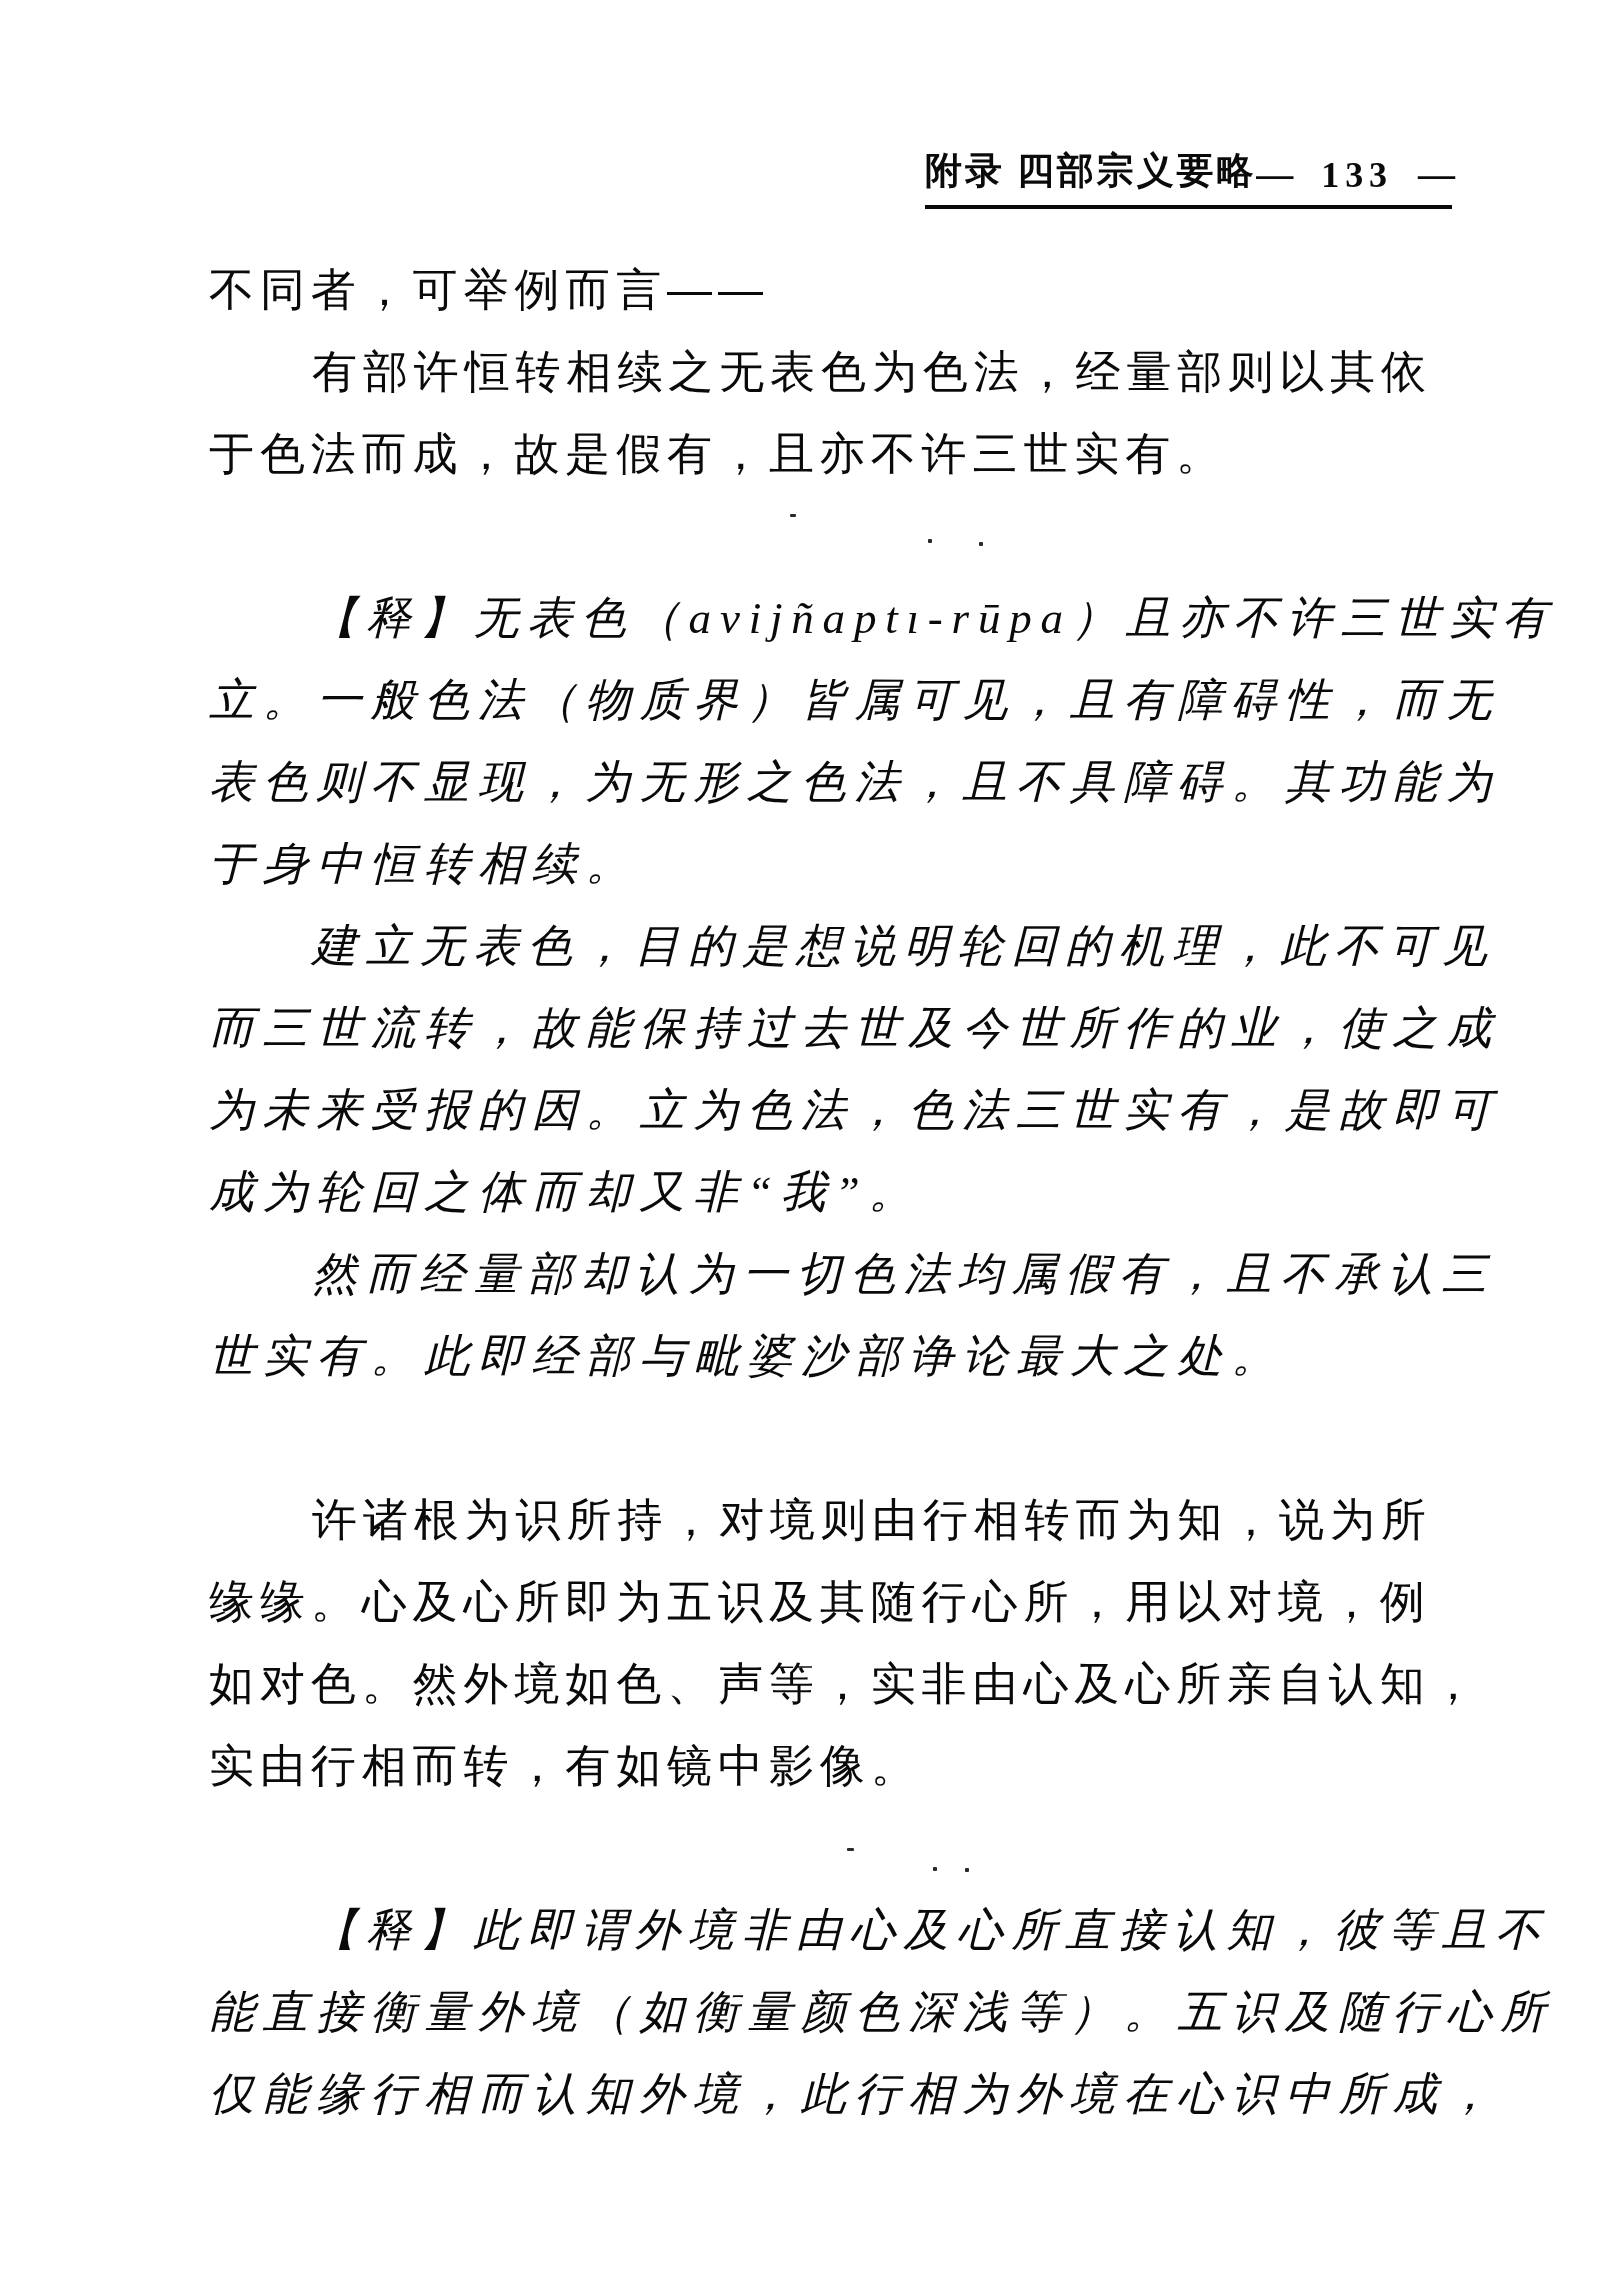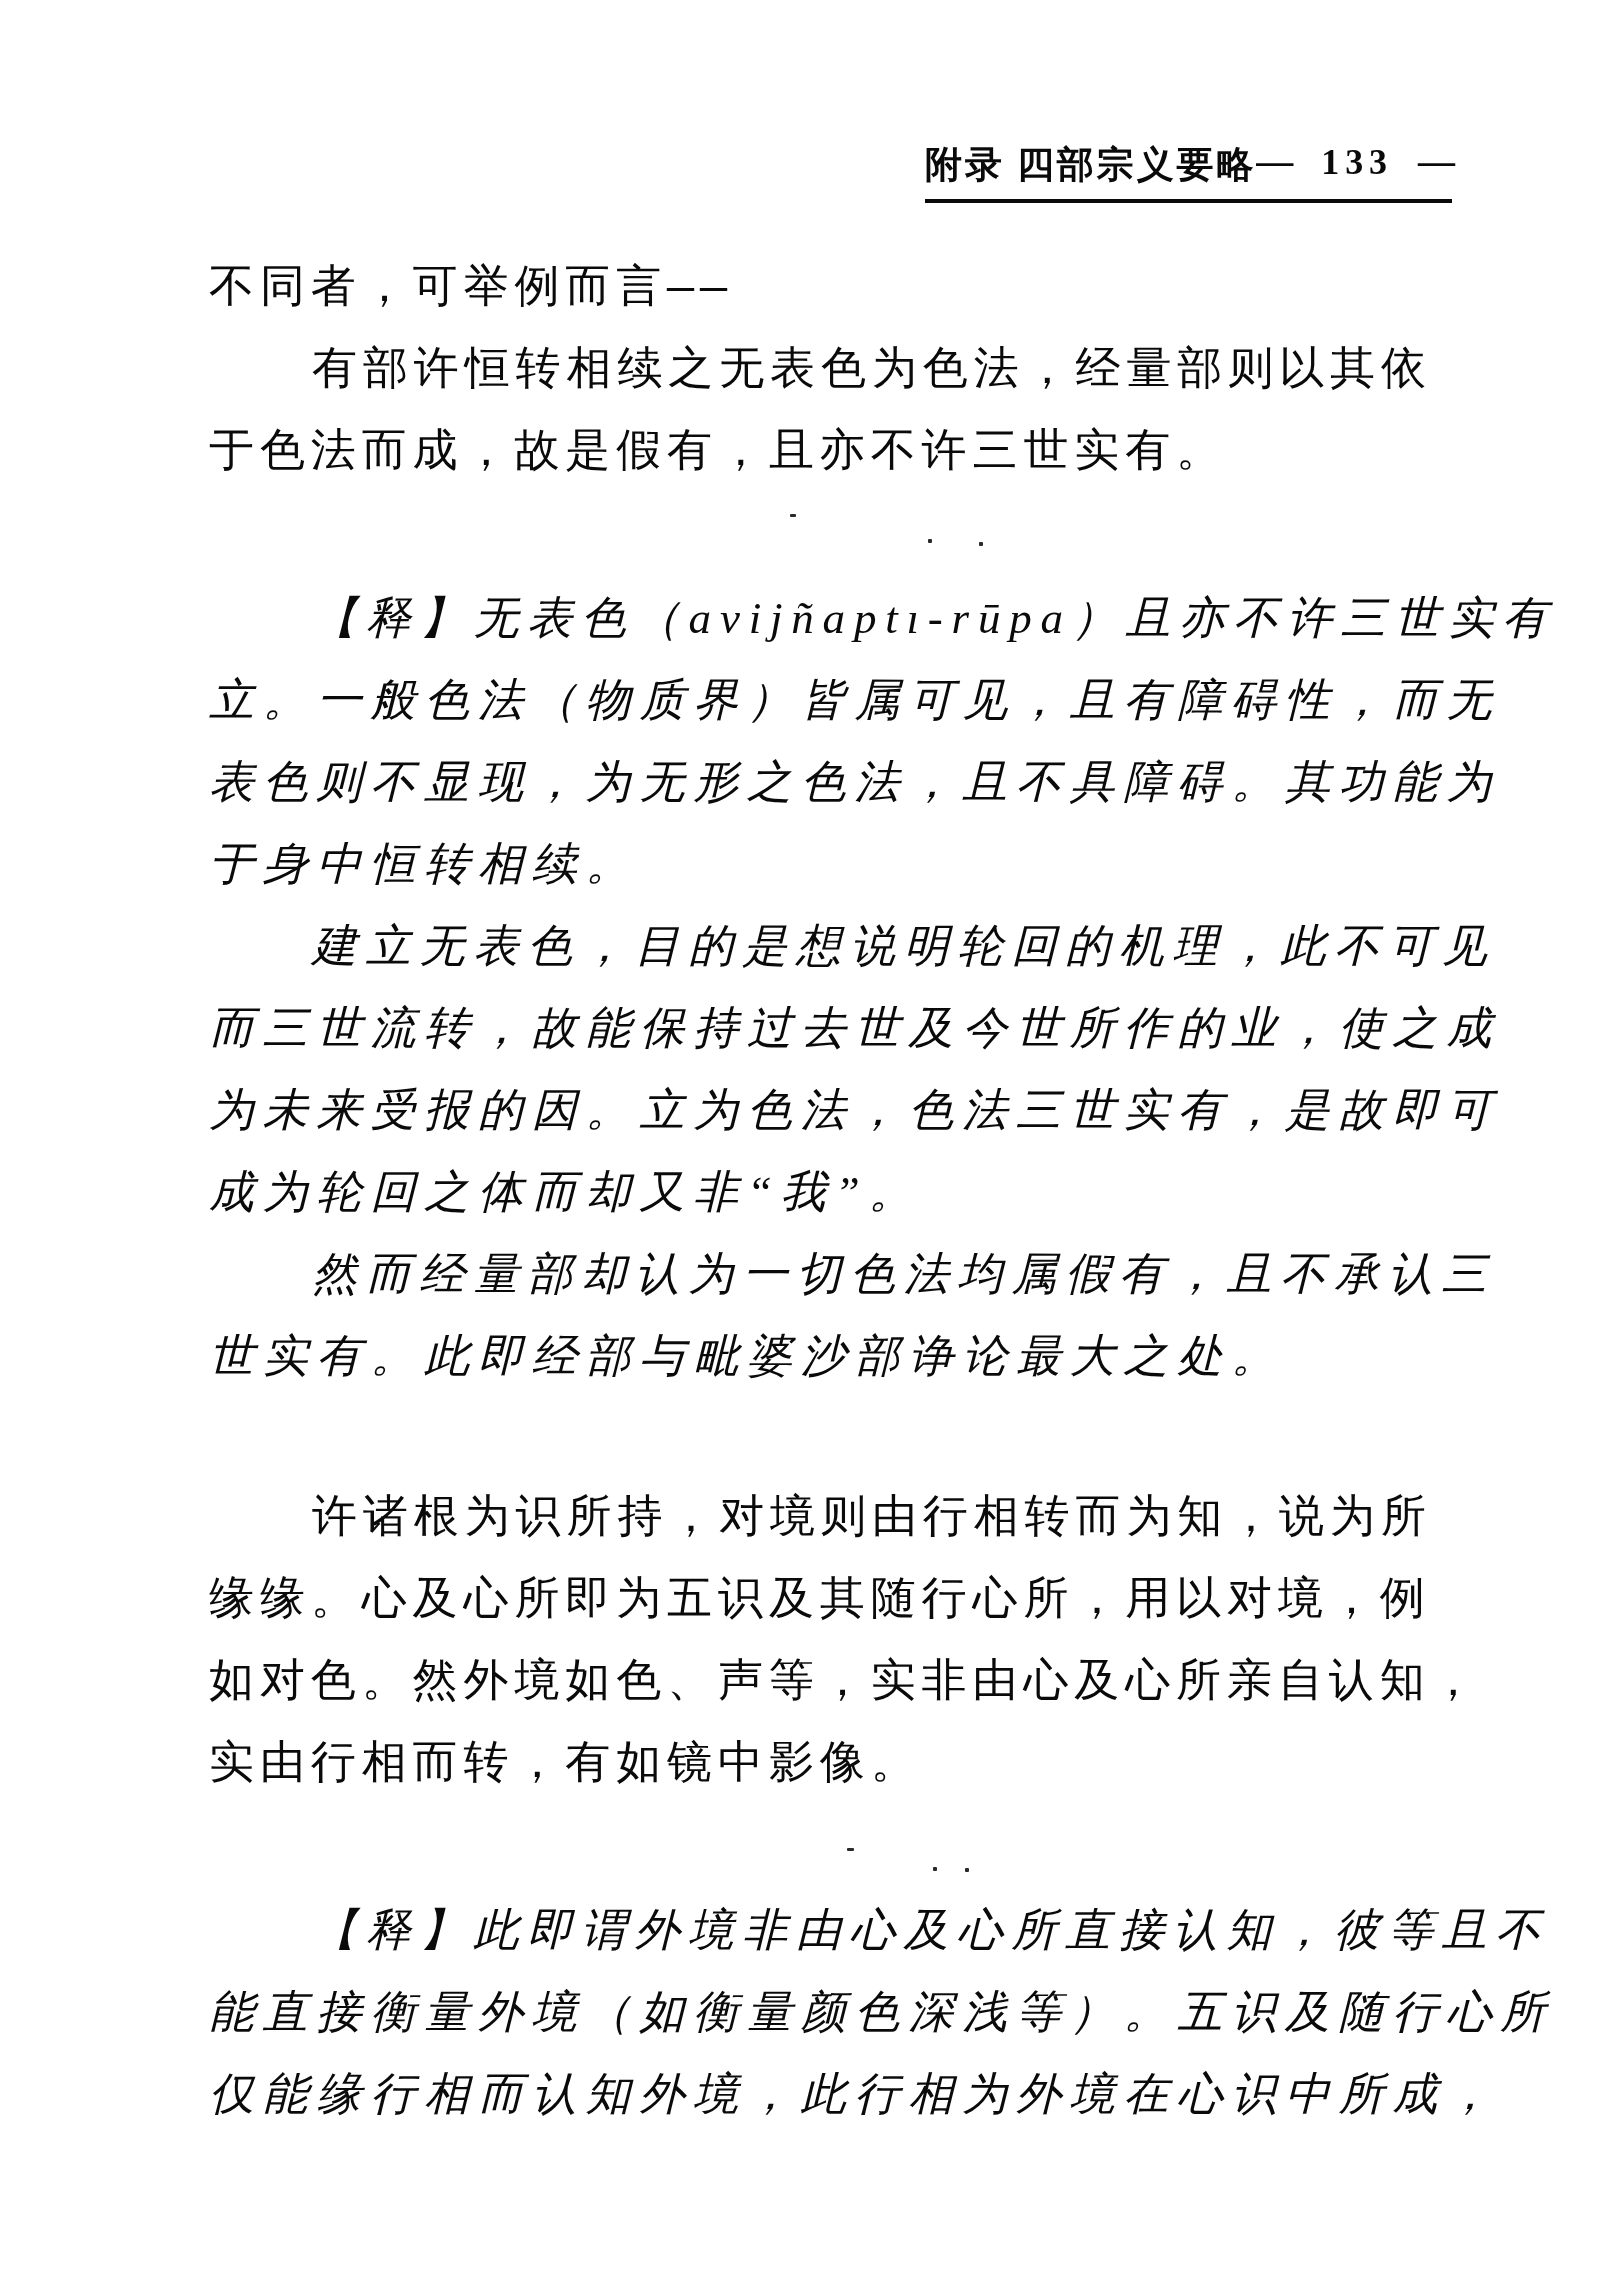--- a/index.html
+++ b/index.html
@@ -14,27 +14,27 @@
     margin: 0 auto;
     background: #ffffff;
     color: #0a0a0a;
     font-family: "Liberation Serif", serif;
     overflow: hidden;
   }
 
   
   .running-head {
     position: absolute;
-    top: 140px;
+    top: 146px;
     left: 925px;
     width: 527px;
     padding-bottom: 8.8px;
     border-bottom: 4.9px solid #0a0a0a;
     display: flex;
-    align-items: flex-start;
+    align-items: flex-end;
     justify-content: space-between;
     font-size: 37px;
     font-weight: bold;
     letter-spacing: 2.9px;
     white-space: nowrap;
   }
   .running-head .pageno-group {
     display: flex;
     align-items: baseline;
     gap: 25px;
@@ -56,21 +56,21 @@
   .para.gap-before { margin-top: 82px; }
 
   .line {
     height: 82px;
     line-height: 82px;
     font-size: 45px;
     white-space: nowrap;
     overflow: visible;
   }
   .song .line {
-    font-family: Liberation Mono, monospace;
+    font-family: Liberation Sans, sans-serif;
     letter-spacing: 5.9px;
   }
   .kai .line {
     font-family: "Liberation Serif", serif;
     font-style: italic;
     letter-spacing: 8.8px;
   }
   .para.indent .line:first-child {
     text-indent: 103px;
   }

